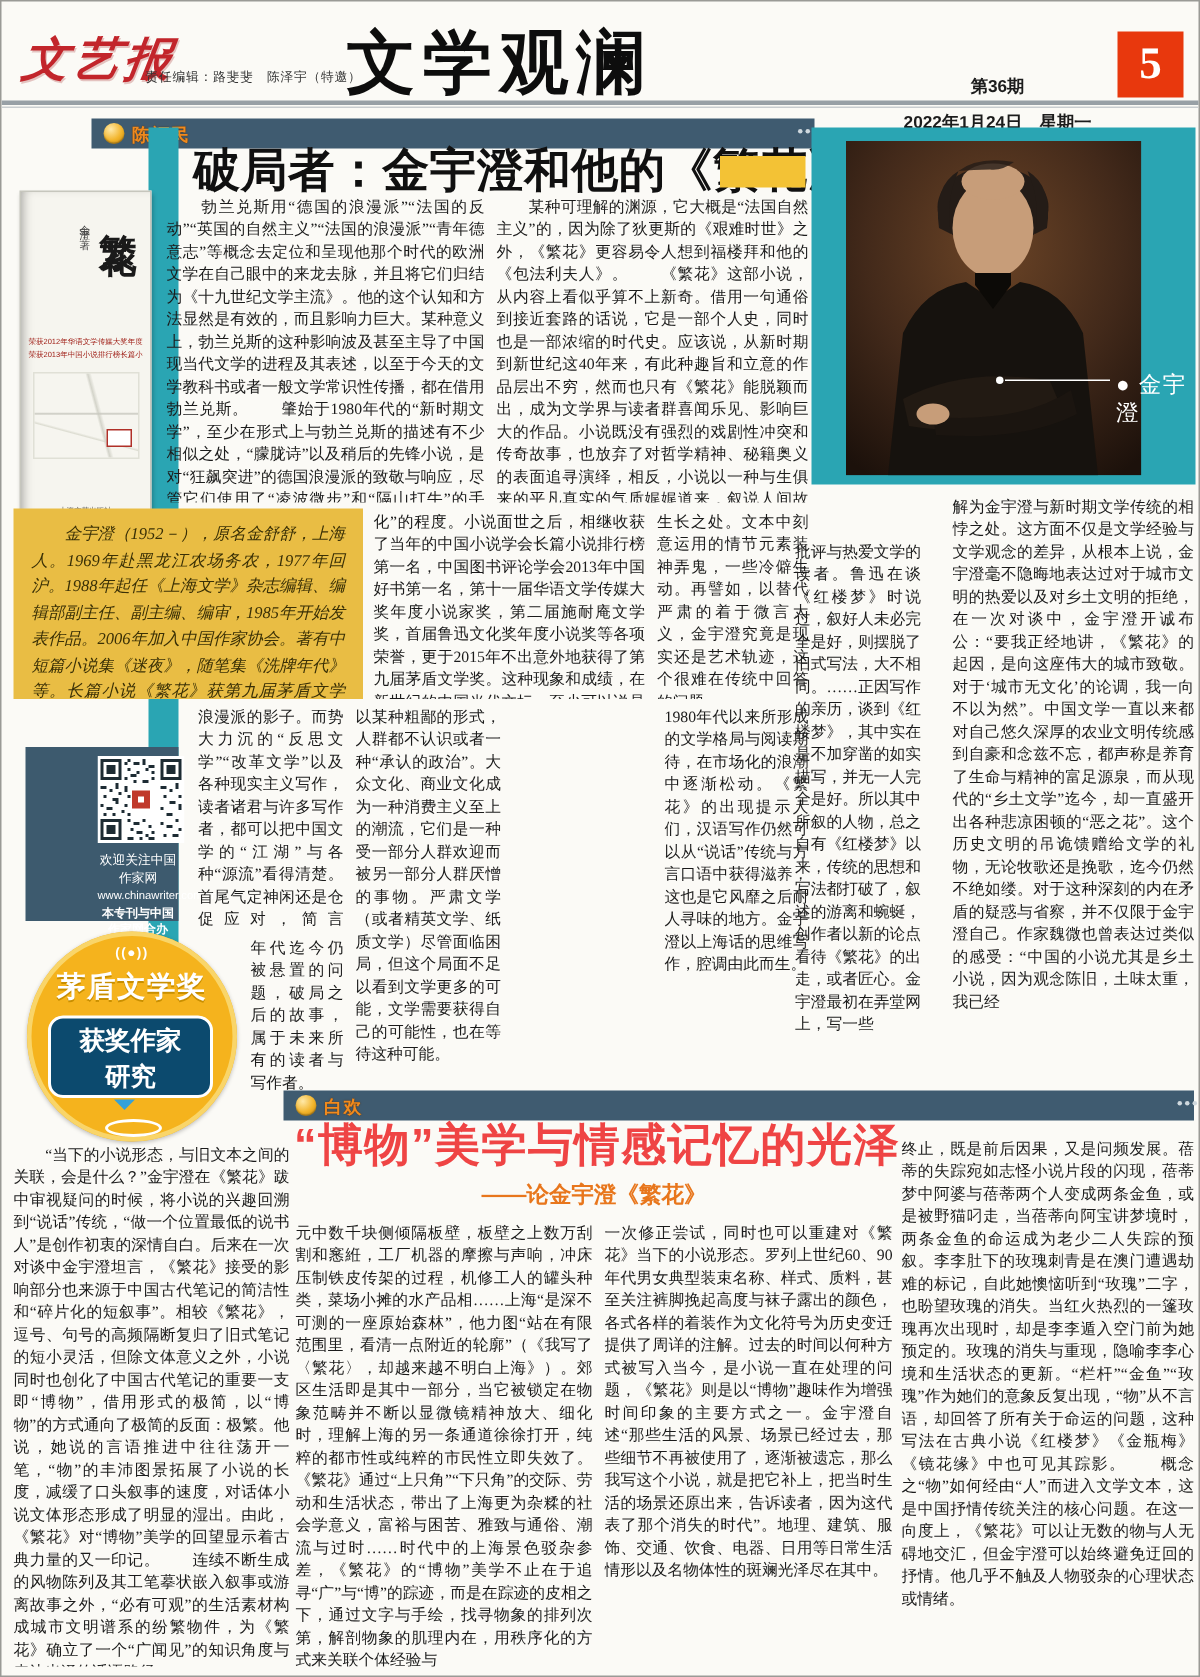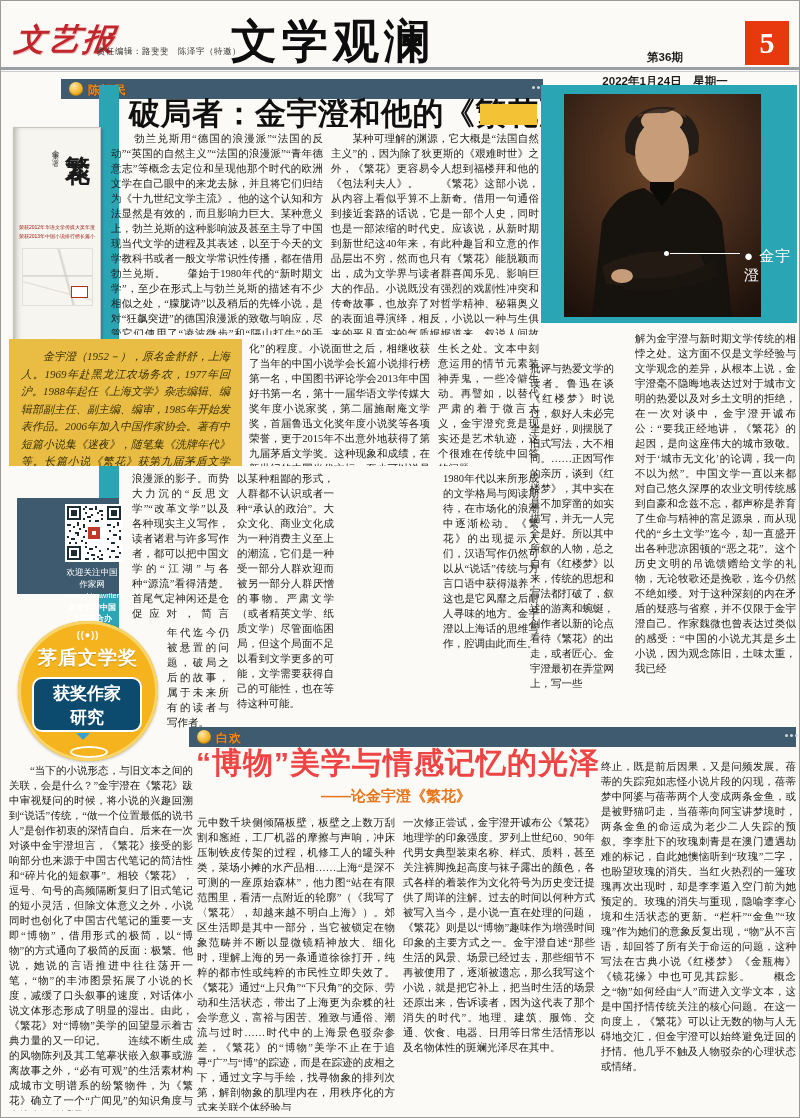--- a/index.html
+++ b/index.html
@@ -56,21 +56,21 @@
         background:linear-gradient(to bottom,transparent 46%,#c9c9c0 48%,transparent 50%),
                    linear-gradient(75deg,transparent 58%,#d4d4ca 60%,transparent 63%),
                    linear-gradient(15deg,transparent 30%,#ddddd2 31%,transparent 33%);}
   .book-seal{position:absolute;right:12px;top:158px;width:15px;height:10px;border:1px solid #b03028;background:#fff;}
   .book-pub{position:absolute;bottom:4px;left:0;width:100%;text-align:center;font-size:5px;color:#555;}
   
   .bio{left:8px;top:338px;width:233px;height:127px;background:#e9bd44;box-sizing:border-box;
        padding:9px 12px;font-family:"Liberation Serif",serif;font-style:italic;
        font-size:11px;line-height:17.5px;color:#3a3006;text-align:justify;overflow:hidden;word-break:break-all;}
   
-  .qr-panel{left:16px;top:497px;width:102px;height:96px;background:#3d5a6e;text-align:center;box-sizing:border-box;padding-top:6px;padding-left:48px;}
+  .qr-panel{left:16px;top:497px;width:102px;height:116px;background:#3d5a6e;text-align:center;box-sizing:border-box;padding-top:6px;padding-left:48px;}
   .qr-cap{font-size:8.5px;color:#fff;margin-top:1px;}
   .qr-url{font-size:7.5px;color:#fff;}
   .qr-foot{font-size:8px;font-weight:700;color:#fff;margin-top:2px;}
   
   .badge{left:17px;top:620px;width:140px;height:140px;}
   .badge-circle{position:absolute;left:0;top:0;width:140px;height:140px;border-radius:50%;
         background:#f5b31d;box-shadow:inset 0 0 0 3px #f9d569,0 1px 3px rgba(0,0,0,.25);}
   .badge-ant{position:absolute;top:9px;left:0;width:100%;text-align:center;color:#fff;font-size:9px;font-weight:700;letter-spacing:1px;}
   .badge-t1{position:absolute;top:24px;left:0;width:100%;text-align:center;color:#fff;
             font-size:19px;font-weight:900;letter-spacing:1px;text-shadow:0 1px 0 #c98f00;}
@@ -204,16 +204,16 @@
   <div class="abs auth-bar" style="left:188px;top:726px;width:607px;">
     <span class="coin"></span>
     <span class="auth-name">白欢</span>
     <span class="bar-dots"></span>
   </div>
   <div class="abs a2-headline">“博物”美学与情感记忆的光泽</div>
   <div class="abs a2-subtitle">——论金宇澄《繁花》</div>
 
   <div class="col" style="left:8px;top:762px;width:184px;height:348px;">　　“当下的小说形态，与旧文本之间的关联，会是什么？”金宇澄在《繁花》跋中审视疑问的时候，将小说的兴趣回溯到“说话”传统，“做一个位置最低的说书人”是创作初衷的深情自白。后来在一次对谈中金宇澄坦言，《繁花》接受的影响部分也来源于中国古代笔记的简洁性和“碎片化的短叙事”。相较《繁花》，逗号、句号的高频隔断复归了旧式笔记的短小灵活，但除文体意义之外，小说同时也创化了中国古代笔记的重要一支即“博物”，借用形式的极简，以“博物”的方式通向了极简的反面：极繁。他说，她说的言语推进中往往荡开一笔，“物”的丰沛图景拓展了小说的长度，减缓了口头叙事的速度，对话体小说文体形态形成了明显的湿出。由此，《繁花》对“博物”美学的回望显示着古典力量的又一印记。　　连续不断生成的风物陈列及其工笔摹状嵌入叙事或游离故事之外，“必有可观”的生活素材构成城市文明谱系的纷繁物件，为《繁花》确立了一个“广闻见”的知识角度与表达光泽的话语路径。</div>
   <div class="col" style="left:196px;top:814px;width:198px;height:296px;">元中数千块侧倾隔板壁，板壁之上数万刮割和窸絍，工厂机器的摩擦与声响，冲床压制铁皮传架的过程，机修工人的罐头种类，菜场小摊的水产品相……上海“是深不可测的一座原始森林”，他力图“站在有限范围里，看清一点附近的轮廓”（《我写了〈繁花〉，却越来越不明白上海》）。郊区生活即是其中一部分，当它被锁定在物象范畴并不断以显微镜精神放大、细化时，理解上海的另一条通道徐徐打开，纯粹的都市性或纯粹的市民性立即失效了。《繁花》通过“上只角”“下只角”的交际、劳动和生活状态，带出了上海更为杂糅的社会学意义，富裕与困苦、雅致与通俗、潮流与过时……时代中的上海景色驳杂参差，《繁花》的“博物”美学不止在于追寻“广”与“博”的踪迹，而是在踪迹的皮相之下，通过文字与手绘，找寻物象的排列次第，解剖物象的肌理内在，用秩序化的方式来关联个体经验与</div>
-  <div class="col" style="left:402px;top:814px;width:192px;height:296px;">一次修正尝试，金宇澄开诚布公《繁花》地理学的印象强度。罗列上世纪60、90年代男女典型装束名称、样式、质料，甚至关注裤脚挽起高度与袜子露出的颜色，各式各样的着装作为文化符号为历史变迁提供了周详的注解。过去的时间以何种方式被写入当今，是小说一直在处理的问题，《繁花》则是以“博物”趣味作为增强时间印象的主要方式之一。金宇澄自述“那些生活的风景、场景已经过去，那些细节不再被使用了，逐渐被遗忘，那么我写这个小说，就是把它补上，把当时生活的场景还原出来，告诉读者，因为这代表了那个消失的时代”。地理、建筑、服饰、交通、饮食、电器、日用等日常生活情形以及名物体性的斑斓光泽尽在其中。</div>
+  <div class="col" style="left:402px;top:814px;width:192px;height:296px;">一次修正尝试，同时也可以重建对《繁花》当下的小说形态。罗列上世纪60、90年代男女典型装束名称、样式、质料，甚至关注裤脚挽起高度与袜子露出的颜色，各式各样的着装作为文化符号为历史变迁提供了周详的注解。过去的时间以何种方式被写入当今，是小说一直在处理的问题，《繁花》则是以“博物”趣味作为增强时间印象的主要方式之一。金宇澄自述“那些生活的风景、场景已经过去，那些细节不再被使用了，逐渐被遗忘，那么我写这个小说，就是把它补上，把当时生活的场景还原出来，告诉读者，因为这代表了那个消失的时代”。地理、建筑、服饰、交通、饮食、电器、日用等日常生活情形以及名物体性的斑斓光泽尽在其中。</div>
   <div class="col" style="left:600px;top:758px;width:195px;height:352px;">终止，既是前后因果，又是问频发展。蓓蒂的失踪宛如志怪小说片段的闪现，蓓蒂梦中阿婆与蓓蒂两个人变成两条金鱼，或是被野猫叼走，当蓓蒂向阿宝讲梦境时，两条金鱼的命运成为老少二人失踪的预叙。李李肚下的玫瑰刺青是在澳门遭遇劫难的标记，自此她懊恼听到“玫瑰”二字，也盼望玫瑰的消失。当红火热烈的一篷玫瑰再次出现时，却是李李遁入空门前为她预定的。玫瑰的消失与重现，隐喻李李心境和生活状态的更新。“栏杆”“金鱼”“玫瑰”作为她们的意象反复出现，“物”从不言语，却回答了所有关于命运的问题，这种写法在古典小说《红楼梦》《金瓶梅》《镜花缘》中也可见其踪影。　　概念之“物”如何经由“人”而进入文学文本，这是中国抒情传统关注的核心问题。在这一向度上，《繁花》可以让无数的物与人无碍地交汇，但金宇澄可以始终避免迂回的抒情。他几乎不触及人物驳杂的心理状态或情绪。</div>
 
 </div>
 
 </body></html>

